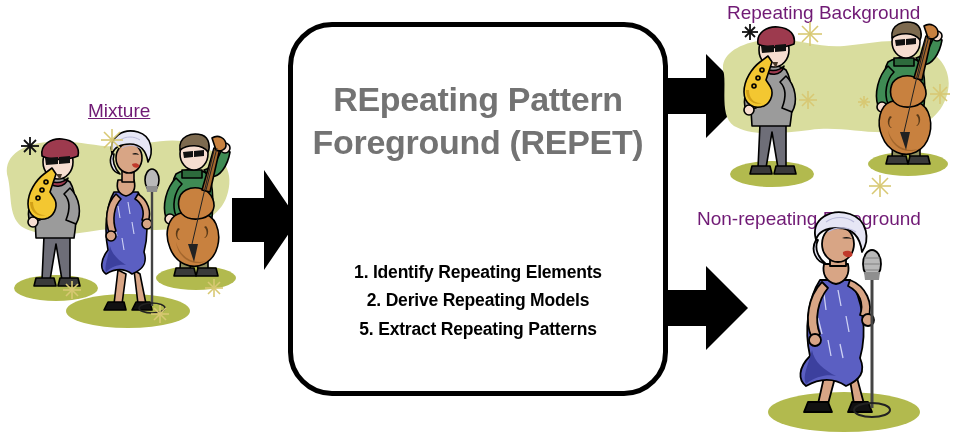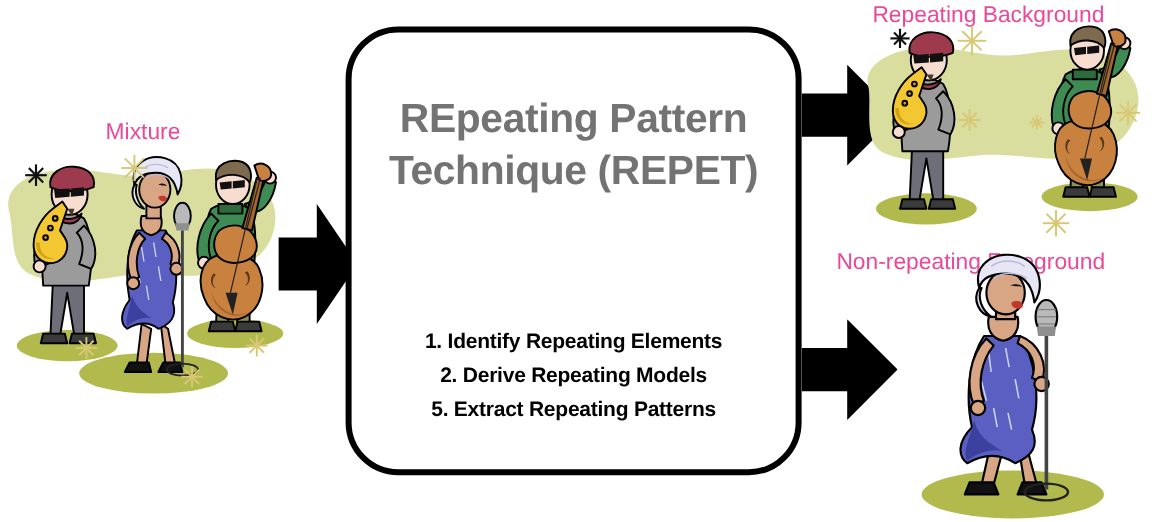--- a/index.html
+++ b/index.html
@@ -7,25 +7,25 @@
        font-family:"Liberation Sans","DejaVu Sans",sans-serif;}
   .stage{position:absolute;inset:0;width:960px;height:435px;}
   .abs{position:absolute;}
 
   
   #repet-box{left:288px;top:22px;width:380px;height:374px;
     border:5px solid #000;border-radius:44px;background:#fff;box-sizing:border-box;}
   #repet-title{left:296px;top:78px;width:364px;text-align:center;
     font-weight:bold;font-size:34px;line-height:1.26;color:#737373;letter-spacing:-0.3px;}
   #repet-steps{left:296px;top:258px;width:364px;text-align:center;
-    font-weight:bold;font-size:17.5px;line-height:1.62;color:#000;letter-spacing:-0.2px;margin-top:12px;}
+    font-weight:bold;font-size:17.5px;line-height:1.62;color:#000;letter-spacing:-0.2px;}
 
   
-  .plabel{font-size:19px;color:#ec4899;white-space:nowrap;font-weight:400;}
-  #label-mixture{left:88px;top:100px;}
+  .plabel{font-size:19px;color:#701a75;white-space:nowrap;font-weight:400;}
+  #label-mixture{left:88px;top:100px;text-decoration:underline;}
   #label-bg{left:727px;top:2px;}
   #label-fg{left:697px;top:208px;}
 
   
   .arrowsvg{display:block;}
 
   
   .scene{overflow:visible;}
 </style>
 </head>
@@ -199,21 +199,21 @@
   <div class="abs plabel" id="label-mixture">Mixture</div>
 
   <svg class="abs arrowsvg" style="left:232px;top:168px;" width="66" height="104" viewBox="0 0 66 104">
     <path fill="#000" d="M0 30 L32 30 L32 2 L66 52 L32 102 L32 74 L0 74 Z"></path>
   </svg>
 
   <div class="abs" id="repet-box"></div>
 
   <div class="abs" id="repet-title">
     <div>REpeating Pattern</div>
-    <div>Technique (REPET)</div>
+    <div>Foreground (REPET)</div>
   </div>
 
   <div class="abs" id="repet-steps">
     <div>1. Identify Repeating Elements</div>
     <div>2. Derive Repeating Models</div>
     <div>5. Extract Repeating Patterns</div>
   </div>
 
   <svg class="abs arrowsvg" style="left:668px;top:54px;" width="80" height="84" viewBox="0 0 80 84">
     <path fill="#000" d="M0 24 L38 24 L38 0 L80 42 L38 84 L38 60 L0 60 Z"></path>

